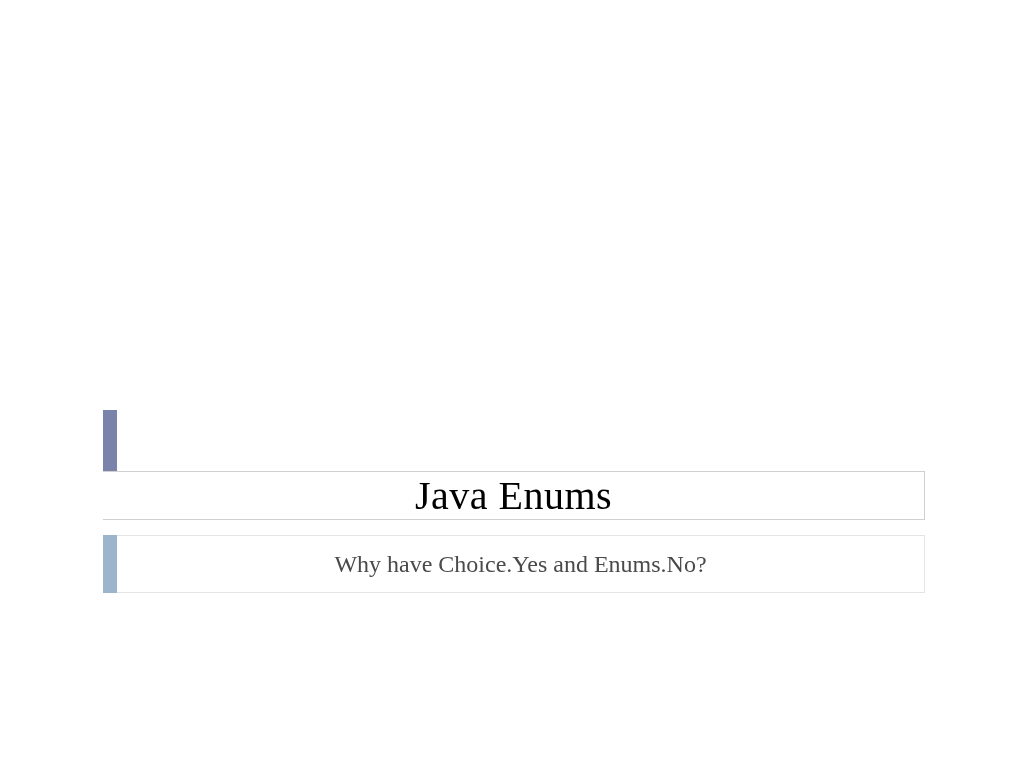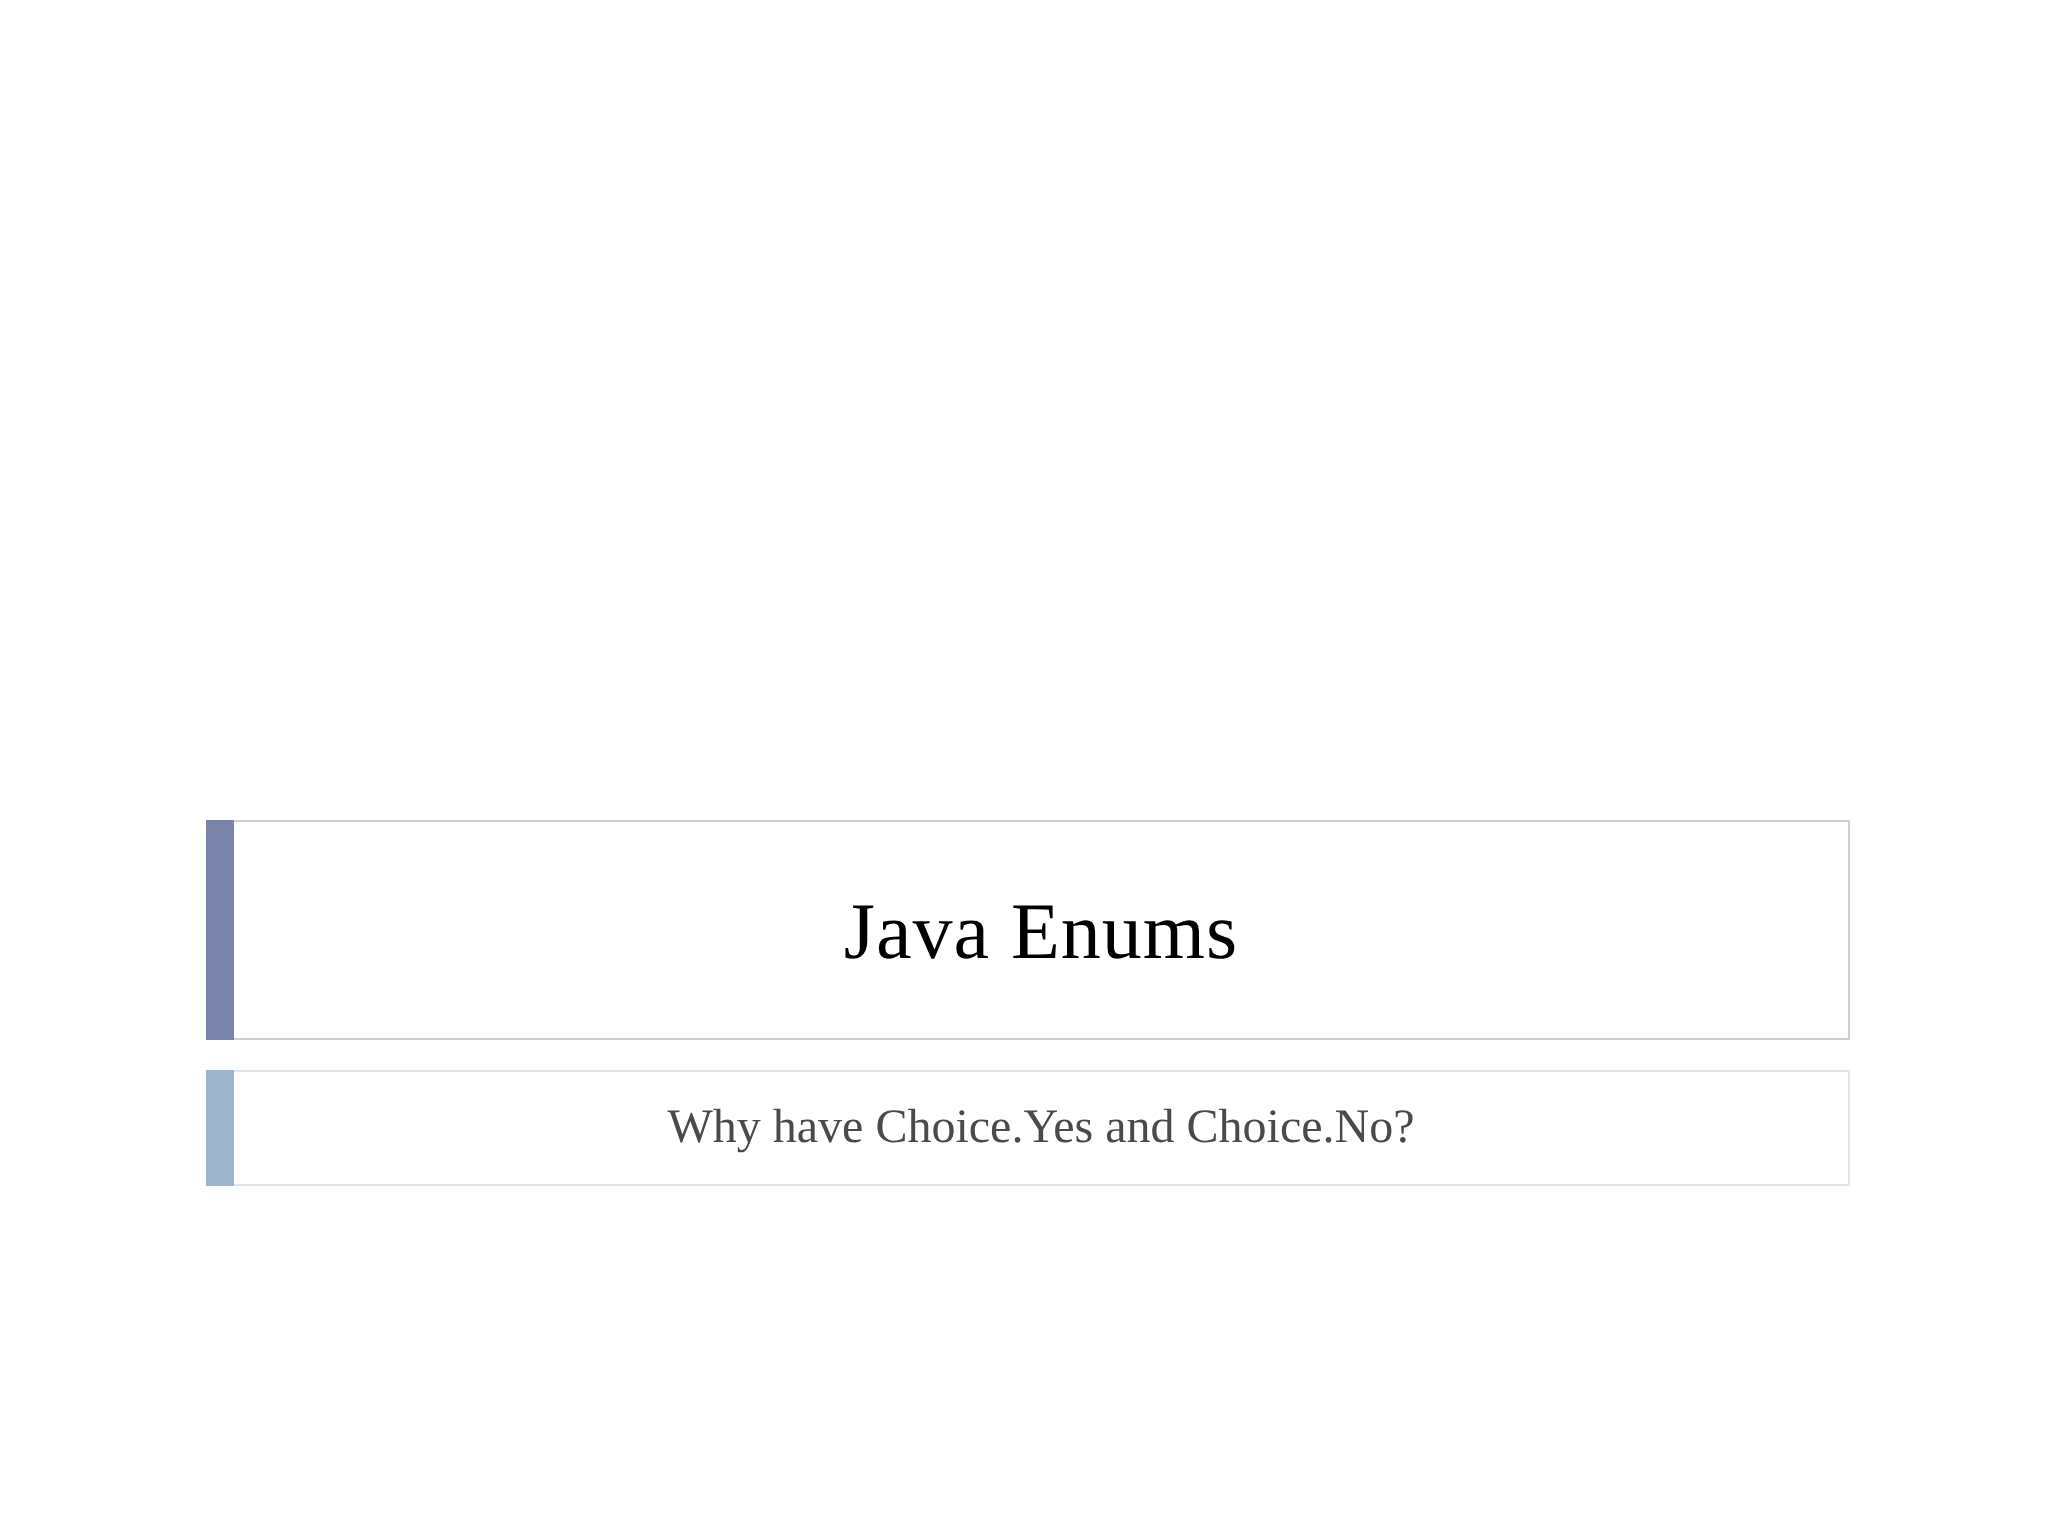--- a/index.html
+++ b/index.html
@@ -22,20 +22,21 @@
       position: relative;
     }
     
     .title-block {
       position: absolute;
       left: 103px;
       top: 410px;
       width: 822px;
       height: 110px;
       display: flex;
+      flex-direction: column;
     }
     
     .title-accent {
       width: 14px;
       height: 100%;
       background: #7a83aa;
     }
     
     .title-content {
       flex: 1;
@@ -93,17 +94,17 @@
   <div class="title-block">
     <div class="title-accent"></div>
     <div class="title-content">
       <span class="title-text">Java Enums</span>
     </div>
   </div>
 
   <div class="subtitle-block">
     <div class="subtitle-accent"></div>
     <div class="subtitle-content">
-      <span class="subtitle-text">Why have Choice.Yes and Choice.No?</span>
+      <span class="subtitle-text">Why have Choice.Yes and Enums.No?</span>
     </div>
   </div>
 
 </div>
 
 </body></html>

